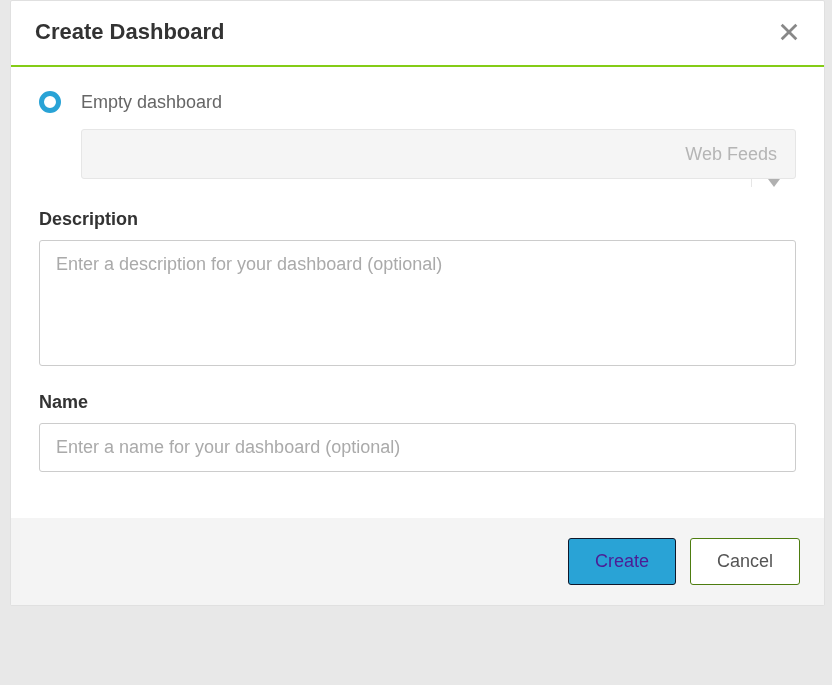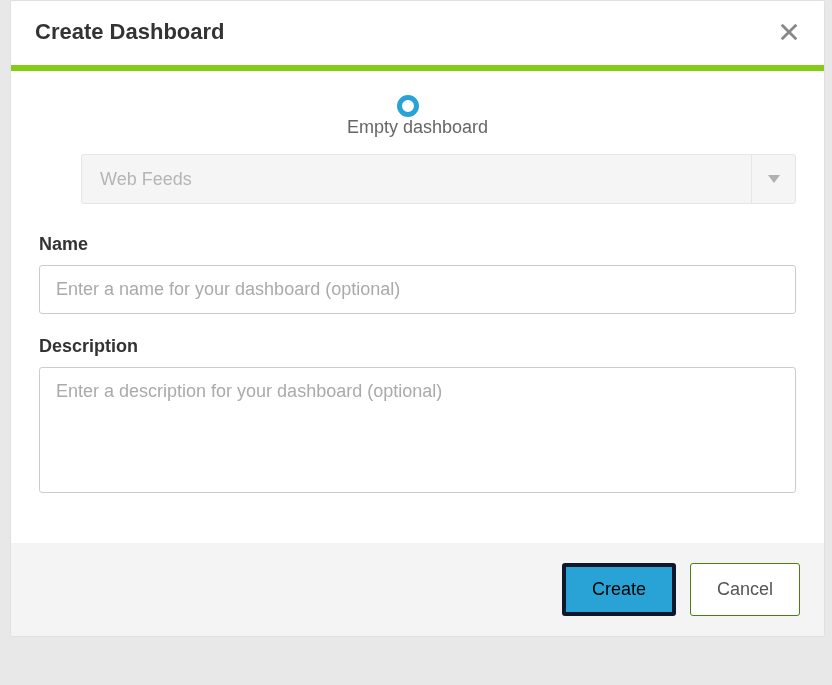--- a/index.html
+++ b/index.html
@@ -19,45 +19,44 @@
       width: 815px;
       margin-left: 10px;
       border: 1px solid #e0e0e0;
       border-radius: 2px;
     }
     .modal-header {
       display: flex;
       justify-content: space-between;
       align-items: center;
       padding: 18px 24px 20px 24px;
-      border-bottom: 6px solid #84cc16;
+      border-bottom: 2px solid #84cc16;
     }
     .modal-title {
       font-size: 22px;
       font-weight: bold;
       color: #333333;
     }
     .close-icon {
       cursor: pointer;
       color: #888888;
       width: 22px;
       height: 22px;
     }
     .modal-body {
       padding: 24px 28px 24px 28px;
     }
     .radio-group {
       margin-bottom: 16px;
     }
     .radio-item {
       display: flex;
-      align-items: center;
+      align-items: flex-end;
       margin-bottom: 16px;
       cursor: pointer;
-      flex-direction: column;
     }
     .radio-outer {
       width: 22px;
       height: 22px;
       border-radius: 50%;
       margin-right: 20px;
       display: flex;
       align-items: center;
       justify-content: center;
       flex-shrink: 0;
@@ -72,25 +71,26 @@
     }
     .radio-label {
       font-size: 18px;
       color: #666666;
     }
     .dropdown {
       margin-left: 42px;
       margin-top: 6px;
       margin-bottom: 30px;
       display: flex;
-      align-items: flex-start;
+      align-items: flex-end;
       border: 1px solid #e6e6e6;
       background: #f5f5f5;
       border-radius: 3px;
       height: 50px;
+      flex-direction: column;
     }
     .dropdown-selected {
       flex: 1;
       padding: 14px 18px;
       font-size: 18px;
       color: #b5b5b5;
     }
     .dropdown-arrow {
       width: 44px;
       height: 100%;
@@ -145,22 +145,22 @@
     }
     .btn {
       padding: 12px 26px;
       font-size: 18px;
       border-radius: 3px;
       cursor: pointer;
       font-family: inherit;
     }
     .btn-primary {
       background: #29a3d6;
-      color: #000000;
-      border: 4px solid #0f172a;
+      color: #4c1d95;
+      border: 1px solid #0f172a;
     }
     .btn-secondary {
       background: #ffffff;
       color: #555555;
       border: 1px solid #4d7c0f;
     }
   </style>
 </head>
 <body>
 
@@ -189,27 +189,27 @@
         <div class="dropdown-arrow">
           <svg width="12" height="8" viewBox="0 0 12 8">
             <polygon points="0,0 12,0 6,8" fill="currentColor"></polygon>
           </svg>
         </div>
       </div>
 
     </div>
 
     <div class="form-field">
+      <label class="field-label">Description</label>
+      <textarea class="textarea-input" placeholder="Enter a description for your dashboard (optional)" style=""></textarea>
+    </div>
+
+    <div class="form-field">
       <label class="field-label">Name</label>
       <input type="text" class="text-input" placeholder="Enter a name for your dashboard (optional)" style="">
-    </div>
-
-    <div class="form-field">
-      <label class="field-label">Description</label>
-      <textarea class="textarea-input" placeholder="Enter a description for your dashboard (optional)" style=""></textarea>
     </div>
 
   </div>
 
   <div class="modal-footer">
     <button class="btn btn-primary">Create</button>
     <button class="btn btn-secondary">Cancel</button>
   </div>
 
 </div>

